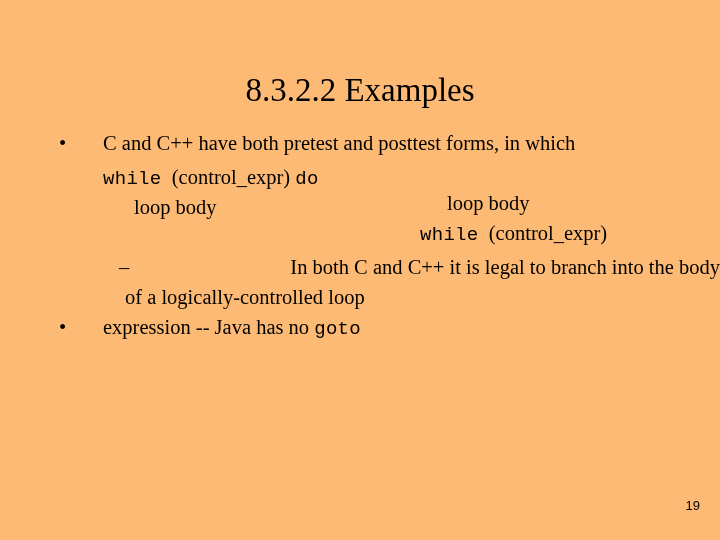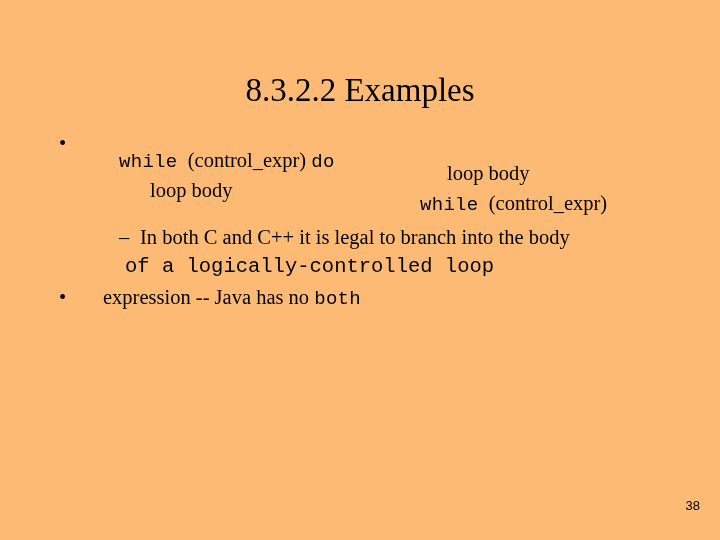--- a/index.html
+++ b/index.html
@@ -73,29 +73,29 @@
   }
   .bullet2 .marker {
     position: absolute;
     left: 119px;
     top: 0;
     font-size: 20.5px;
     line-height: 30px;
   }
   .bullet2 .line {
     white-space: nowrap;
+    text-align: right;
   }
 
   
   .cont-line {
     padding-left: 125px;
     font-size: 20.5px;
     line-height: 30px;
     white-space: nowrap;
-    font-family: Liberation Mono, monospace;
   }
 
   
   .mono {
     font-family: "Liberation Mono", "DejaVu Sans Mono", monospace;
     font-size: 19px;
     letter-spacing: 0.3px;
   }
   .ser {
     font-family: "Liberation Serif", "DejaVu Serif", serif;
@@ -104,23 +104,22 @@
 
   
   .code-row {
     position: relative;
     height: 30px;
     line-height: 30px;
     font-size: 20.5px;
   }
   .code-row .col-left {
     position: absolute;
-    top: 17px;
+    top: 4px;
     white-space: nowrap;
-    margin-left: 16px;
   }
   .code-row .col-right {
     position: absolute;
     top: 0;
     white-space: nowrap;
   }
 
   .ind-while  { left: 103px; }
   .ind-loop-l { left: 134px; }
   .ind-loop-r { left: 447px; }
@@ -143,20 +142,21 @@
 <body>
 
 <div class="slide">
 
   <div class="slide-title">8.3.2.2 Examples</div>
 
   <div class="body-block">
 
     <div class="bullet1">
       <span class="marker">•</span>
+      <div class="line">C and C++ have both pretest and posttest forms, in which</div>
     </div>
 
     <div class="code-row">
       <span class="col-left ind-while"><span class="mono">while</span><span class="ser">&nbsp;&nbsp;</span><span class="ser">(control_expr)</span><span class="ser">&nbsp;</span><span class="mono">do</span></span>
     </div>
 
     <div class="code-row">
       <span class="col-left ind-loop-l ser">loop body</span>
       <span class="col-right ind-loop-r ser">loop body</span>
     </div>
@@ -168,20 +168,20 @@
     <div class="gap-sm"></div>
 
     <div class="bullet2">
       <span class="marker">–</span>
       <div class="line">In both C and C++ it is legal to branch into the body</div>
     </div>
     <div class="cont-line">of a logically-controlled loop</div>
 
     <div class="bullet1">
       <span class="marker">•</span>
-      <div class="line"><span>expression -- Java has no </span><span class="mono">both</span></div>
+      <div class="line"><span>expression -- Java has no </span><span class="mono">goto</span></div>
     </div>
 
   </div>
 
-  <div class="page-number">38</div>
+  <div class="page-number">19</div>
 
 </div>
 
 </body></html>

